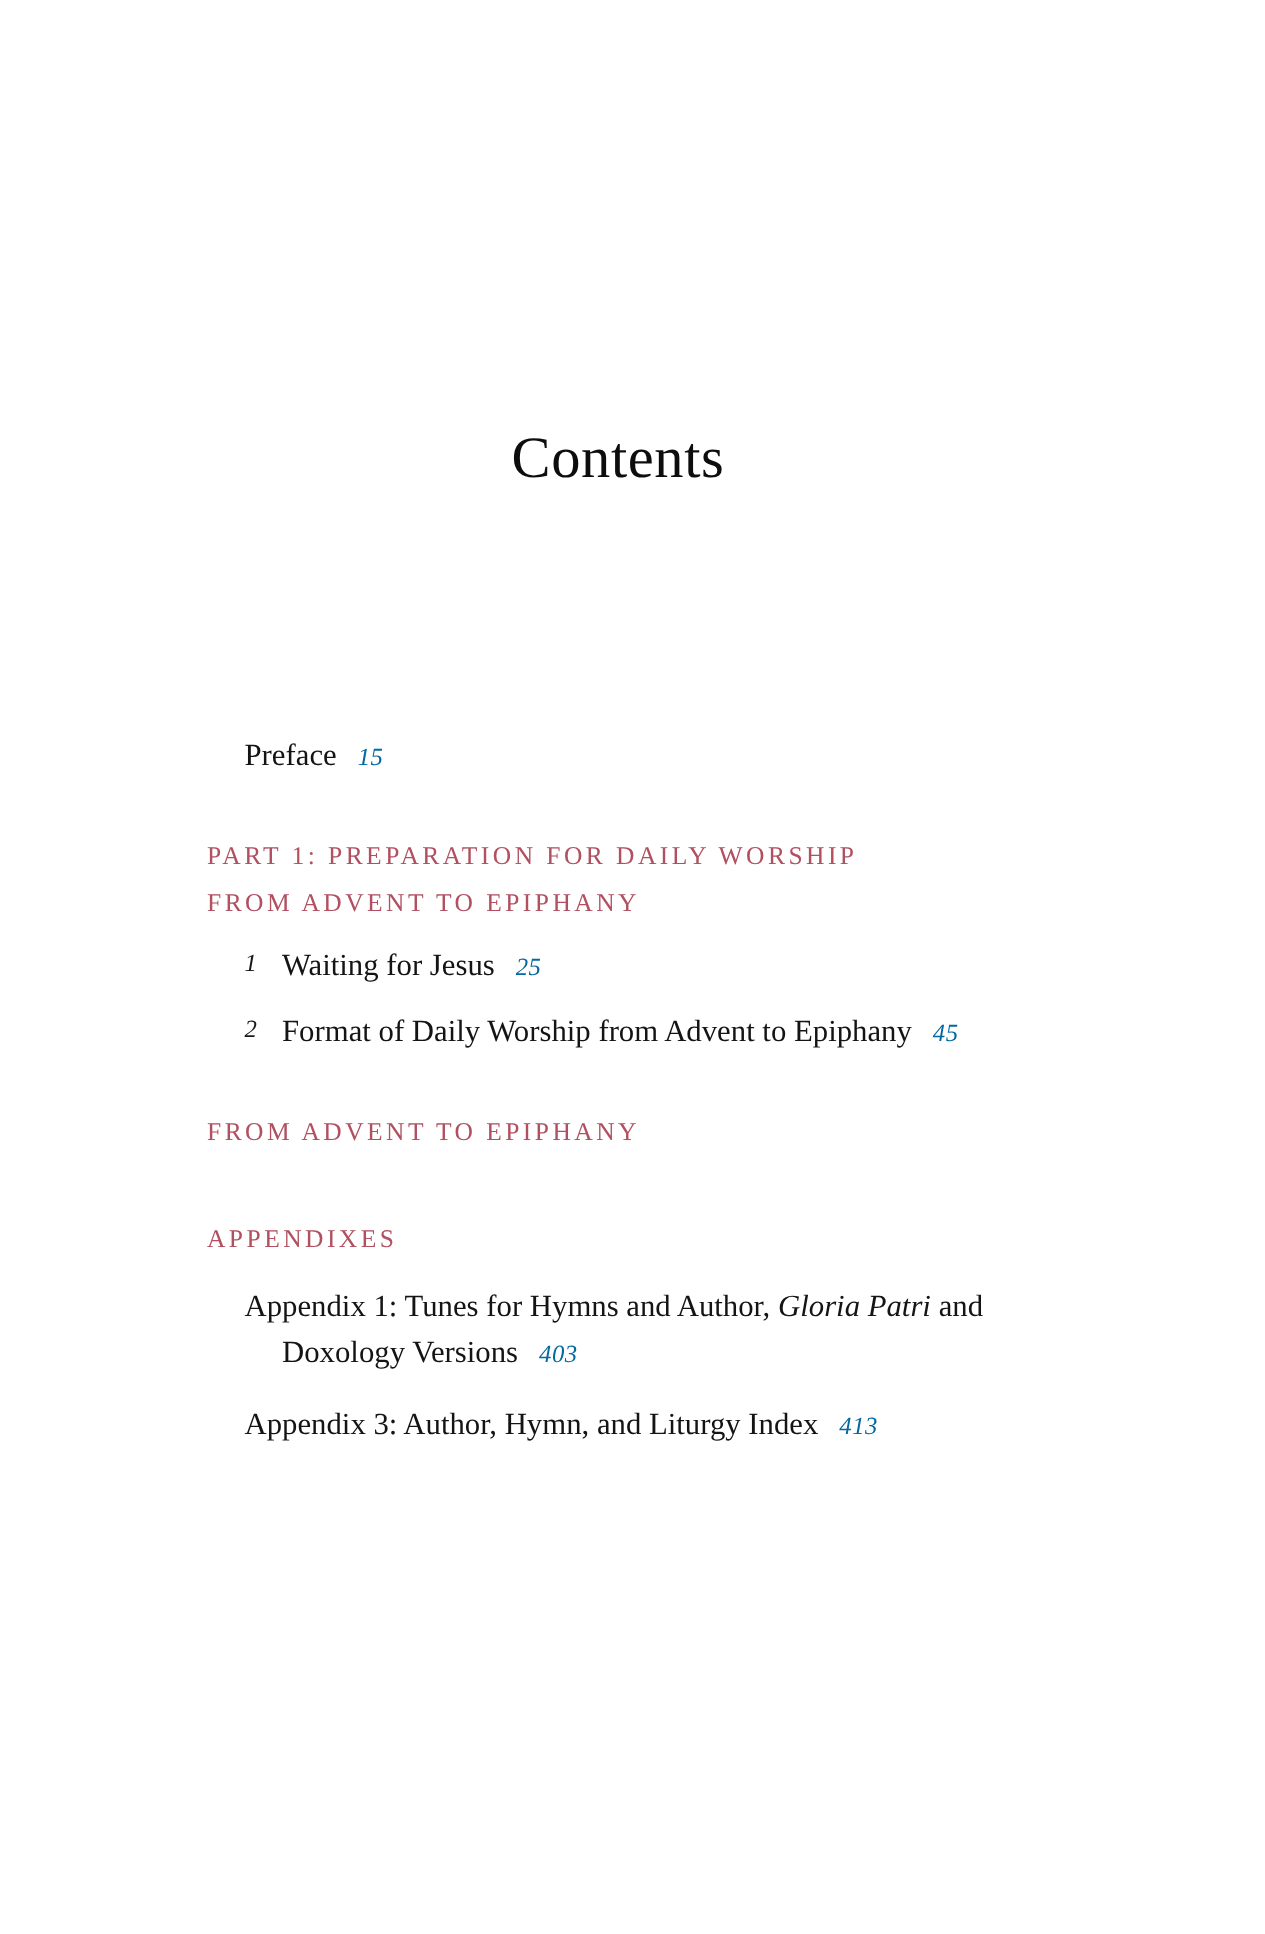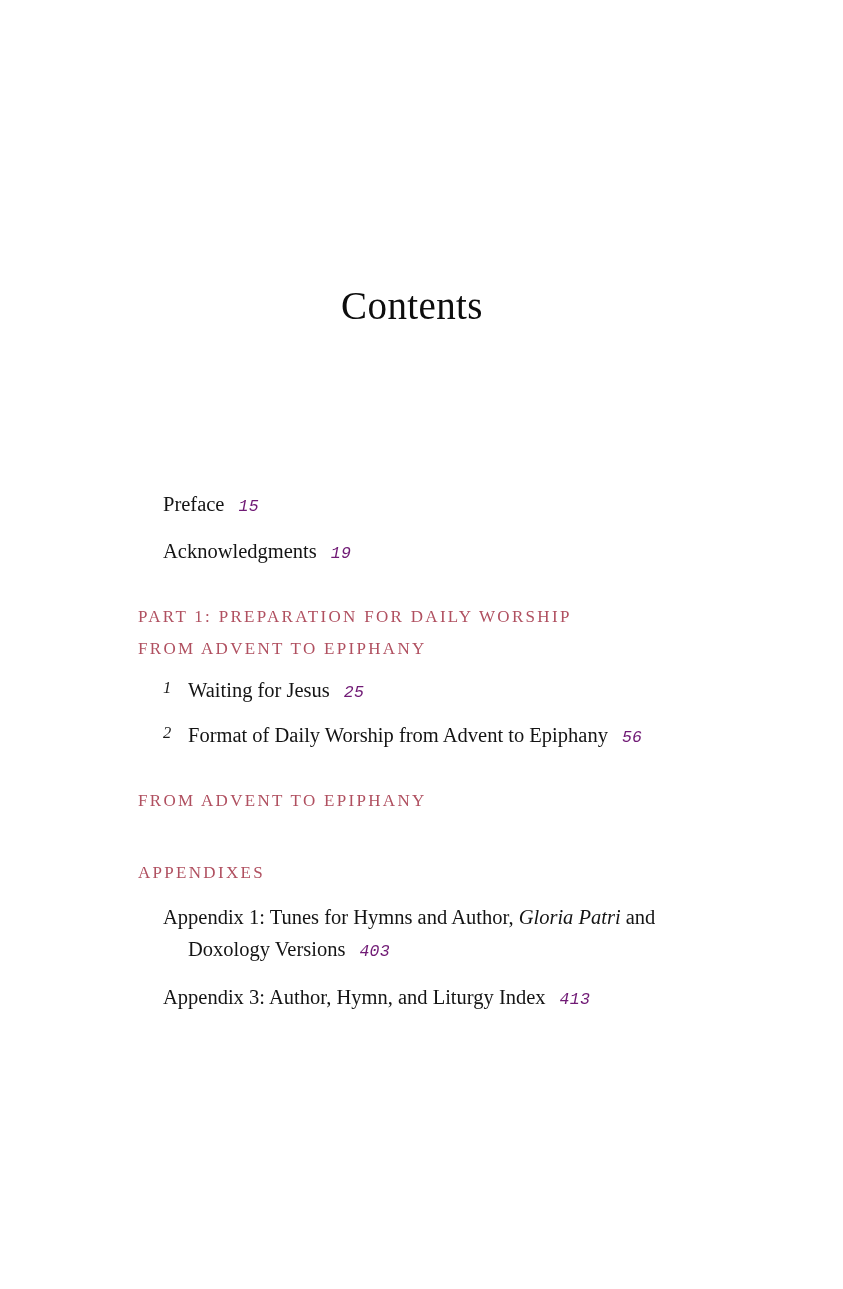--- a/index.html
+++ b/index.html
@@ -49,24 +49,23 @@
     line-height: 1.25;
     margin-left: 25px;
     margin-bottom: 21px;
     color: #141414;
     white-space: nowrap;
   }
 
   .pg {
     font-size: 16.5px;
     font-style: italic;
-    color: #701a75;
+    color: #0369a1;
     margin-left: 14px;
     letter-spacing: 0.3px;
-    font-family: Liberation Mono, monospace;
   }
 
   
   .part-heading {
     color: #b05060;
     font-size: 17px;
     letter-spacing: 2.3px;
     line-height: 1.85;
     text-transform: uppercase;
     margin-top: 37px;
@@ -139,35 +138,32 @@
 <div class="page">
 
   <h1 class="toc-title">Contents</h1>
 
   <div class="toc-body">
 
     <div class="front-entry">
       <span>Preface</span><span class="pg">15</span>
     </div>
 
-    <div class="front-entry">
-      <span>Acknowledgments</span><span class="pg">19</span>
-    </div>
 
     <div class="part-heading">
       <span class="hline">PART 1: PREPARATION FOR DAILY WORSHIP</span>
       <span class="hline">FROM ADVENT TO EPIPHANY</span>
     </div>
 
     <div class="chapter-entry">
       <span class="num">1</span><span>Waiting for Jesus</span><span class="pg">25</span>
     </div>
 
     <div class="chapter-entry">
-      <span class="num">2</span><span>Format of Daily Worship from Advent to Epiphany</span><span class="pg">56</span>
+      <span class="num">2</span><span>Format of Daily Worship from Advent to Epiphany</span><span class="pg">45</span>
     </div>
 
     <div class="part-heading">
       <span class="hline">FROM ADVENT TO EPIPHANY</span>
     </div>
 
 
     <div class="part-heading appendixes">
       <span class="hline">APPENDIXES</span>
     </div>

